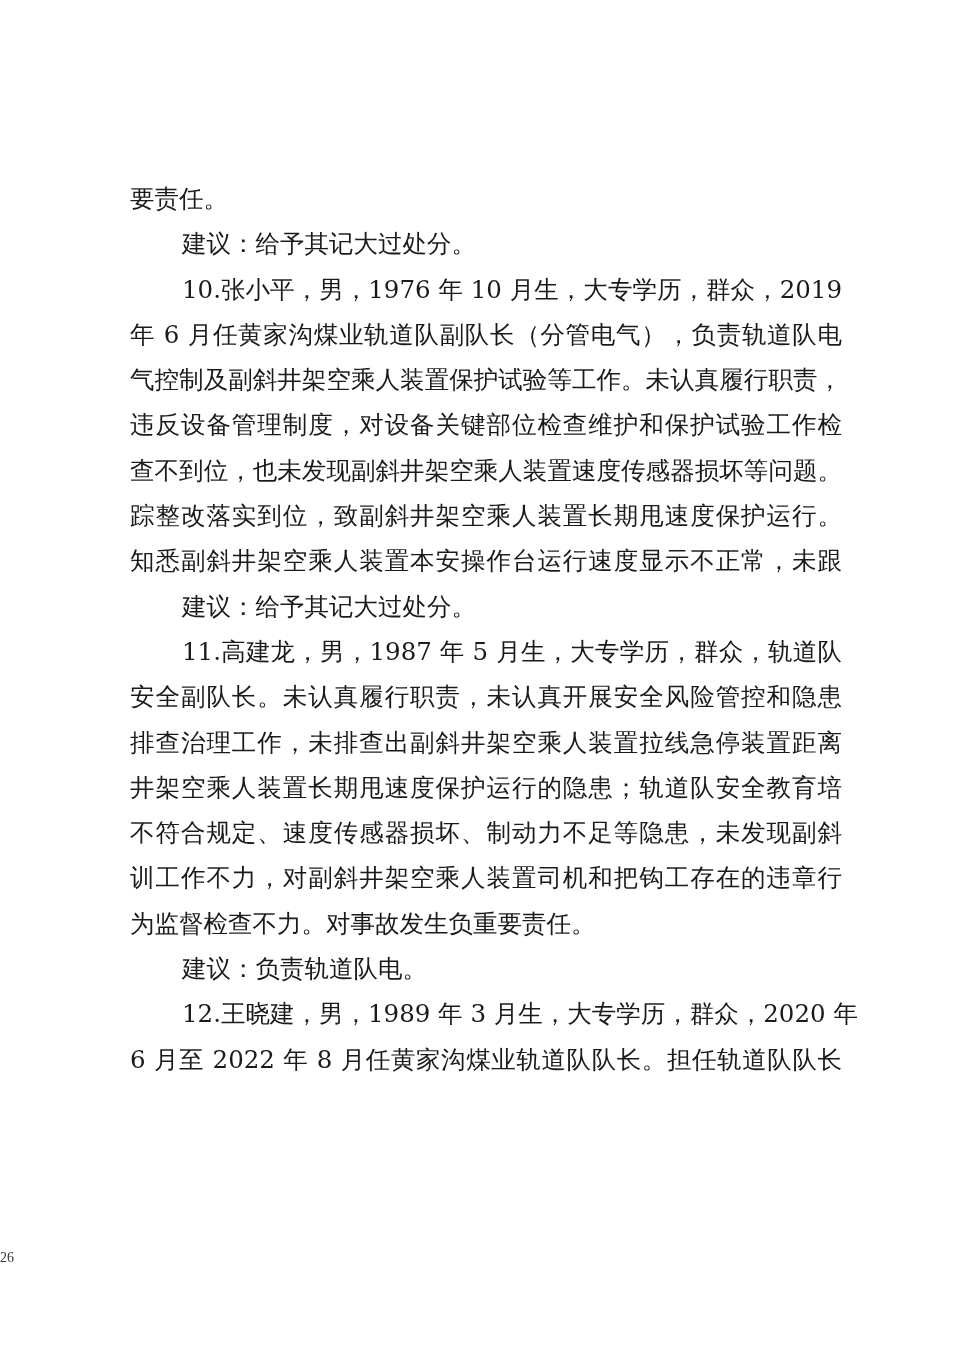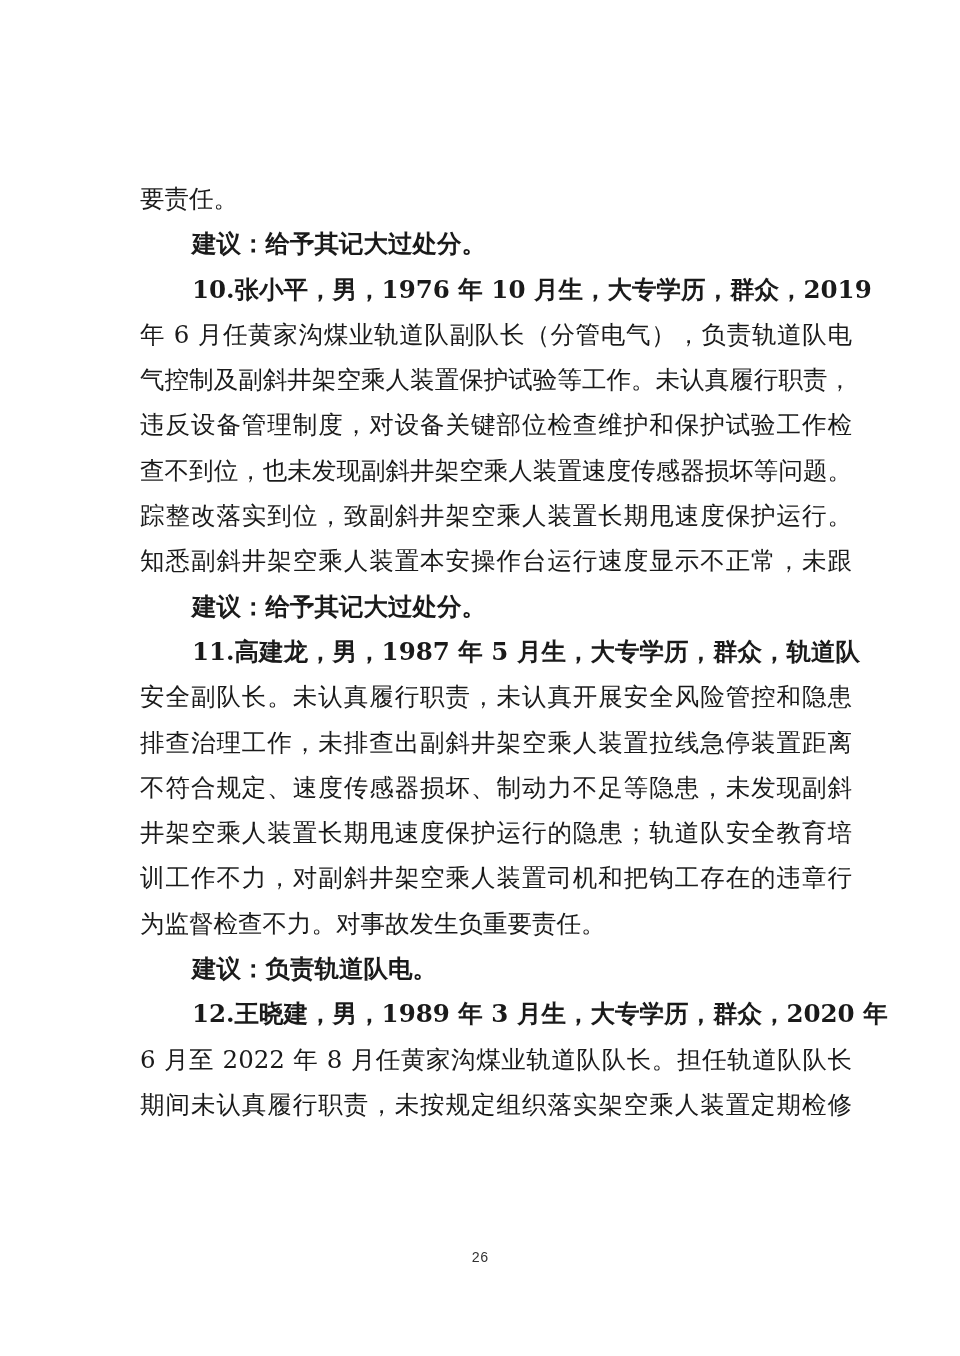--- a/index.html
+++ b/index.html
@@ -1,45 +1,44 @@
 <!DOCTYPE html>
 <html><head>
 <meta charset="utf-8">
 <style>
   html, body { margin: 0; padding: 0; background: #ffffff; }
   body { width: 960px; height: 1356px; position: relative; overflow: hidden;
          font-family: "DejaVu Serif", "Liberation Serif", serif; color: #1a1a1a; }
-  .page { position: absolute; left: 140px; top: 176px; width: 712px; }
+  .page { position: absolute; left: 130px; top: 176px; width: 712px; }
   .line { height: 45.3px; line-height: 45.3px; font-size: 24.5px; white-space: nowrap;
           text-align: justify; text-align-last: justify; letter-spacing: 0px; }
   .line.last { text-align-last: left; }
-  .indent { padding-left: 52px; font-weight: bold; }
-  .page-number { position: absolute; top: 1250px; left: 0; width: 960px; text-align: center;
-                 font-family: Liberation Mono, monospace; font-size: 14px; color: #333; }
+  .indent { padding-left: 52px; }
+  .page-number { position: absolute; top: 1250px; left: 0; width: 960px; 
+                 font-family: Liberation Serif, serif; font-size: 14px; color: #333; }
 </style>
 </head>
 <body>
 
 <div class="page">
   <div class="line last">要责任。</div>
   <div class="line last indent">建议：给予其记大过处分。</div>
   <div class="line indent">10.张小平，男，1976 年 10 月生，大专学历，群众，2019</div>
   <div class="line">年 6 月任黄家沟煤业轨道队副队长（分管电气），负责轨道队电</div>
   <div class="line">气控制及副斜井架空乘人装置保护试验等工作。未认真履行职责，</div>
   <div class="line">违反设备管理制度，对设备关键部位检查维护和保护试验工作检</div>
   <div class="line">查不到位，也未发现副斜井架空乘人装置速度传感器损坏等问题。</div>
   <div class="line">踪整改落实到位，致副斜井架空乘人装置长期甩速度保护运行。</div>
   <div class="line">知悉副斜井架空乘人装置本安操作台运行速度显示不正常，未跟</div>
   <div class="line last indent">建议：给予其记大过处分。</div>
   <div class="line indent">11.高建龙，男，1987 年 5 月生，大专学历，群众，轨道队</div>
   <div class="line">安全副队长。未认真履行职责，未认真开展安全风险管控和隐患</div>
   <div class="line">排查治理工作，未排查出副斜井架空乘人装置拉线急停装置距离</div>
+  <div class="line">井架空乘人装置长期甩速度保护运行的隐患；轨道队安全教育培</div>
   <div class="line">不符合规定、速度传感器损坏、制动力不足等隐患，未发现副斜</div>
-  <div class="line">井架空乘人装置长期甩速度保护运行的隐患；轨道队安全教育培</div>
   <div class="line">训工作不力，对副斜井架空乘人装置司机和把钩工存在的违章行</div>
   <div class="line last">为监督检查不力。对事故发生负重要责任。</div>
   <div class="line last indent">建议：负责轨道队电。</div>
   <div class="line indent">12.王晓建，男，1989 年 3 月生，大专学历，群众，2020 年</div>
   <div class="line">6 月至 2022 年 8 月任黄家沟煤业轨道队队长。担任轨道队队长</div>
-  <div class="line">期间未认真履行职责，未按规定组织落实架空乘人装置定期检修</div>
 </div>
 
 <div class="page-number">26</div>
 
 </body></html>

